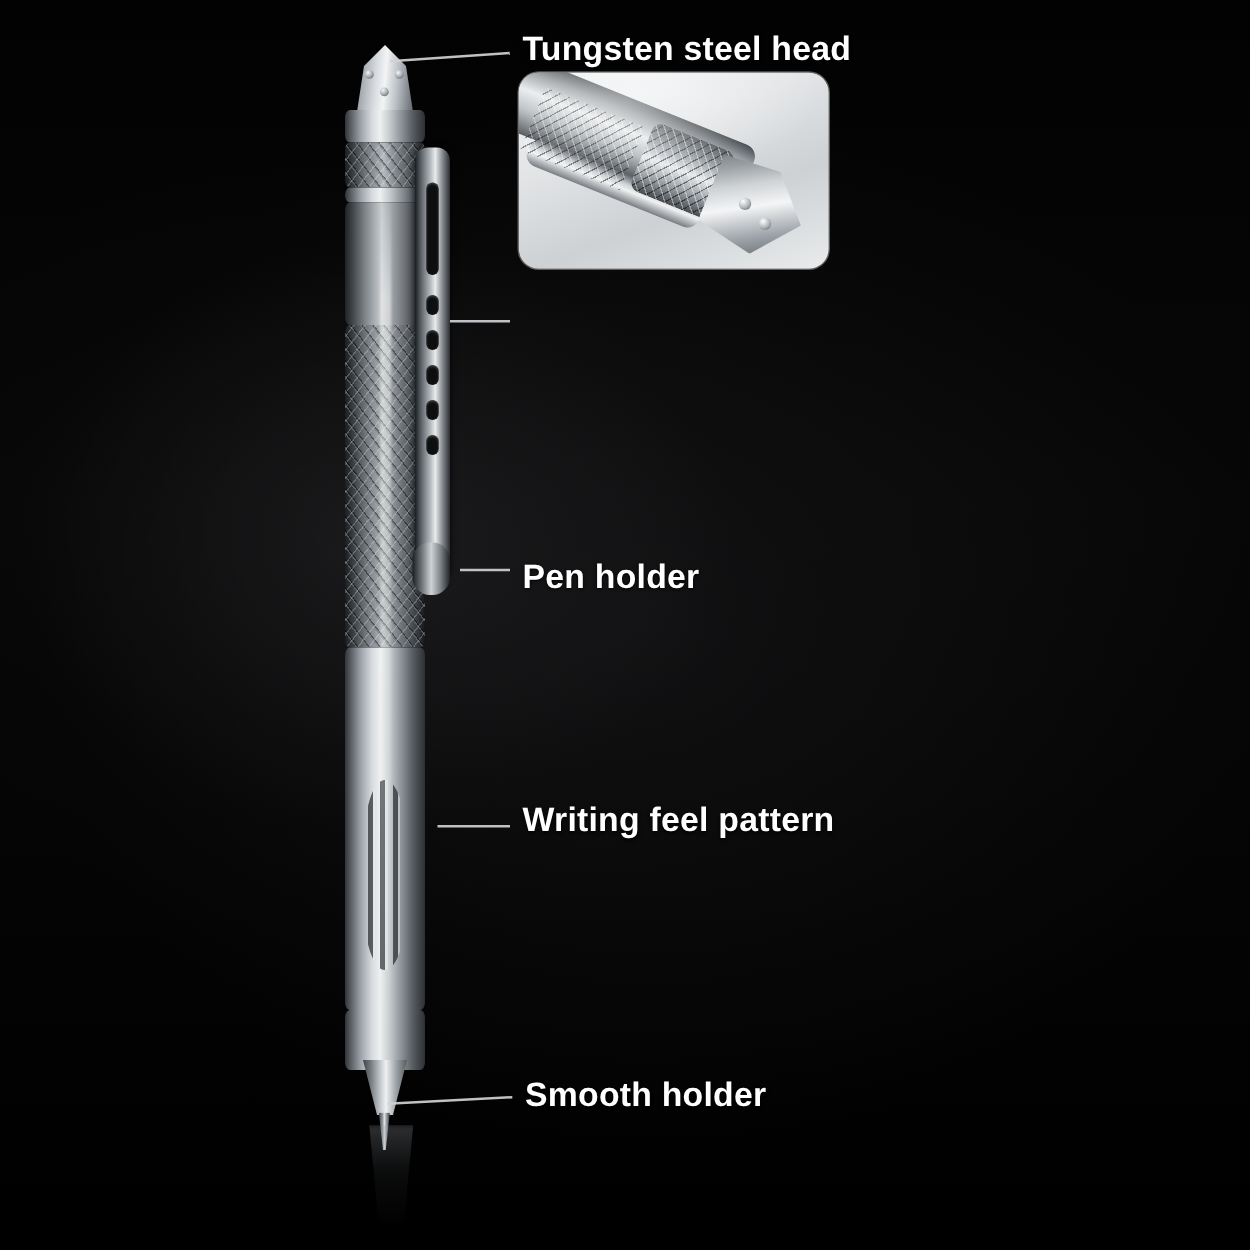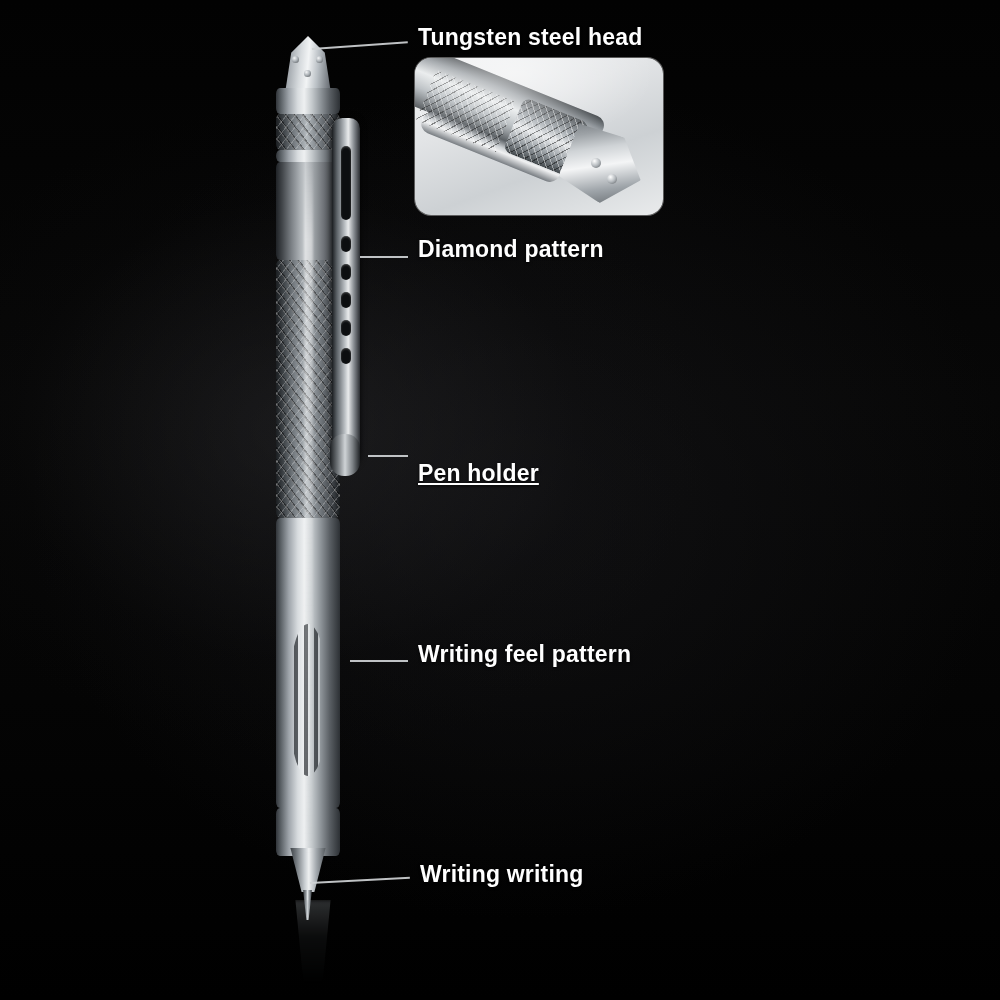--- a/index.html
+++ b/index.html
@@ -281,21 +281,21 @@
   .inset .ins-gloss {
     position: absolute;
     left: 0; top: 0; right: 0; bottom: 0;
     background: radial-gradient(ellipse 200px 100px at 40% 10%, rgba(255,255,255,0.55) 0%, rgba(255,255,255,0) 70%);
   }
 
   
   .label {
     position: absolute;
     color: #ffffff;
-    font-size: 23px;
+    font-size: 27px;
     font-weight: 700;
     letter-spacing: .2px;
     white-space: nowrap;
     text-shadow: 0 1px 3px rgba(0,0,0,0.9);
   }
   .leader {
     position: absolute;
     height: 2px;
     background: #cfd2d5;
     opacity: .92;
@@ -360,21 +360,20 @@
   <div class="leader" style="left:360px; top:256px; width:48px;"></div>
 
   <div class="leader" style="left:368px; top:455px; width:40px;"></div>
 
   <div class="leader" style="left:350px; top:660px; width:58px;"></div>
 
   <div class="leader diag" style="left:310px; top:882px; width:100px; transform: rotate(-3deg);"></div>
 
   <div class="label" style="left:418px; top:24px;">Tungsten steel head</div>
 
-  <div class="label" style="left:418px; top:236px;">Diamond pattern</div>
-
-  <div class="label" style="left:418px; top:460px;text-decoration:underline;">Pen holder</div>
+
+  <div class="label" style="left:418px; top:446px;">Pen holder</div>
 
   <div class="label" style="left:418px; top:641px;">Writing feel pattern</div>
 
-  <div class="label" style="left:420px; top:861px;">Writing writing</div>
+  <div class="label" style="left:420px; top:861px;">Smooth holder</div>
 
 </div>
 
 </body></html>

